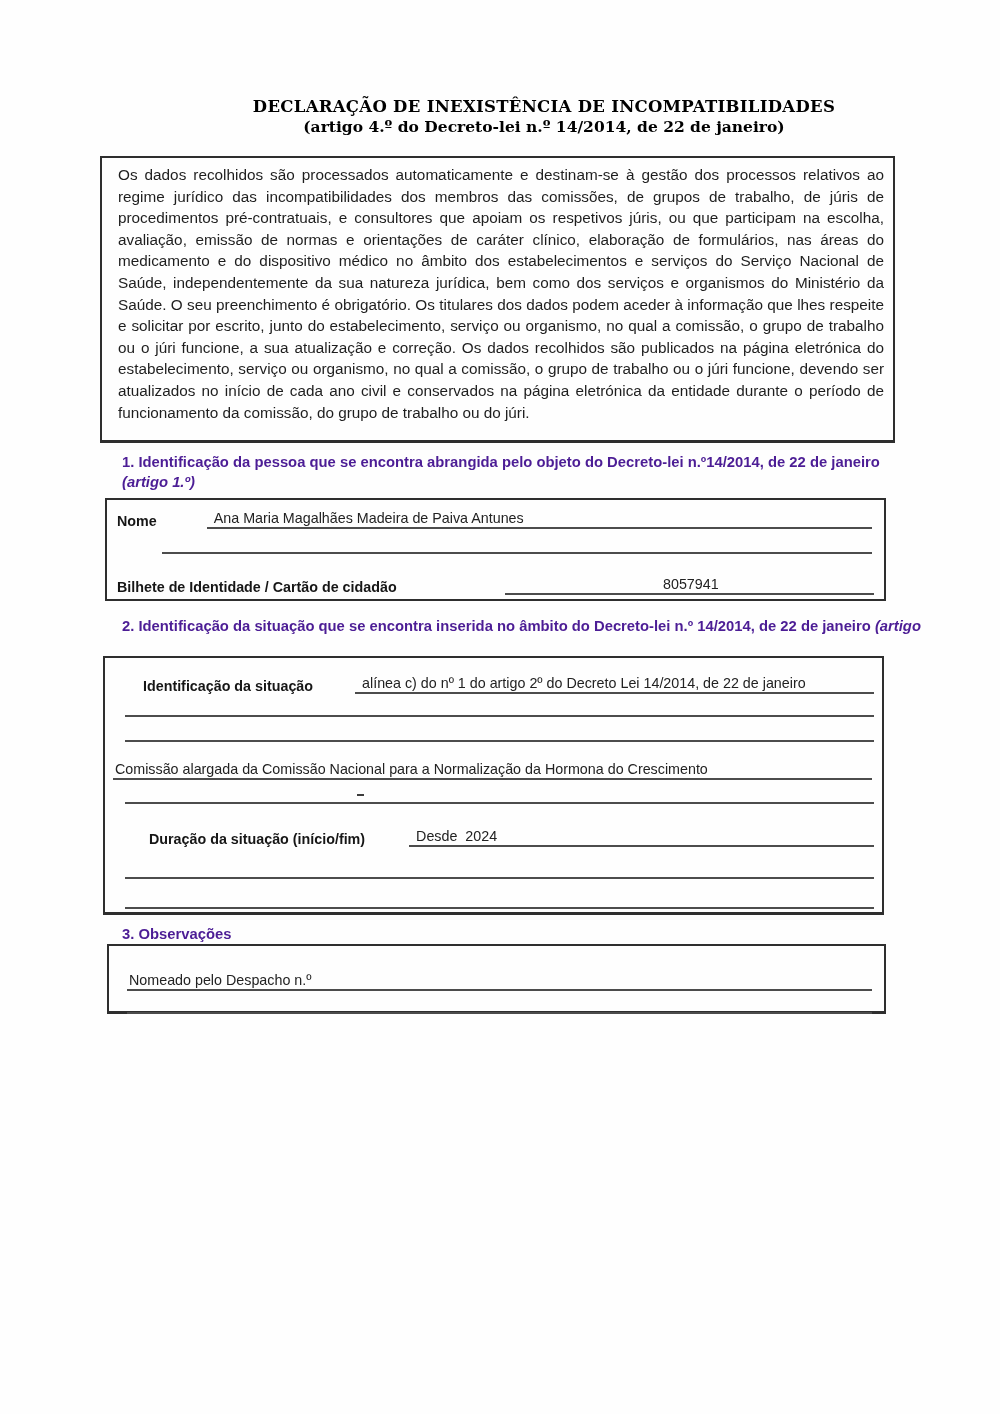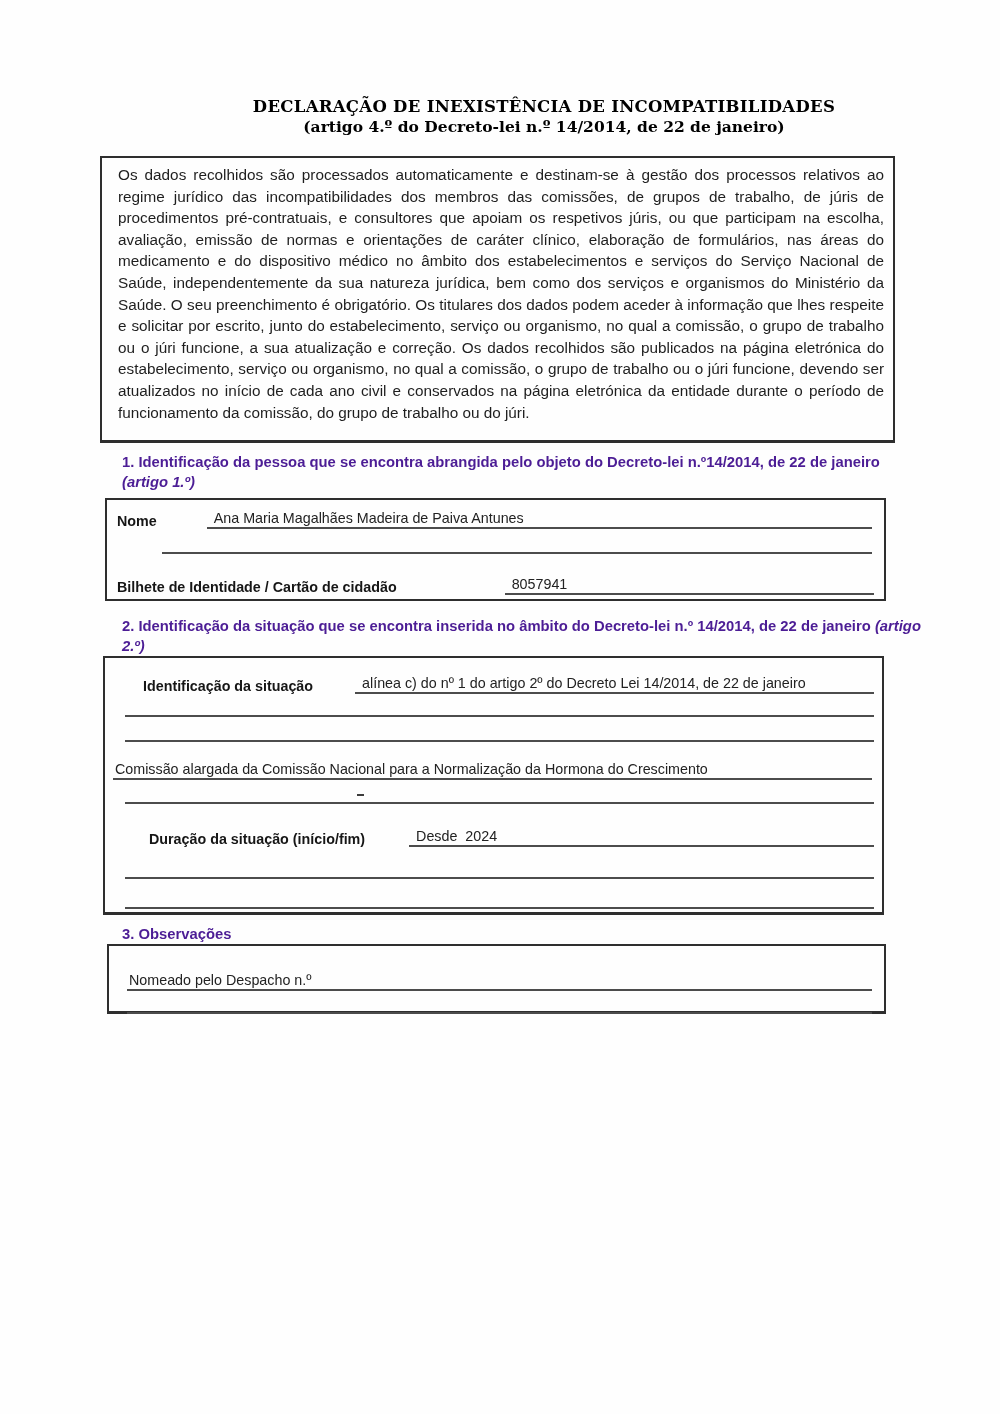--- a/index.html
+++ b/index.html
@@ -99,21 +99,21 @@
   }
   .val {
     flex: 1;
     border-bottom: 2px solid #4c4c4c;
     font-size: 14.3px;
     padding: 0 2px 1px 7px;
     white-space: pre-wrap;
     color: #222;
     margin-left: 36px;
   }
-  .val.right { text-align: left; padding-right: 4px; }
+  .val.right { text-align: center; padding-right: 4px; }
   .uline {
     border-bottom: 2px solid #4c4c4c;
     height: 4px;
     position: relative;
   }
   .uline-text {
     border-bottom: 2px solid #4c4c4c;
     font-size: 14.3px;
     padding: 0 2px 1px 2px;
     white-space: pre-wrap;
@@ -180,21 +180,20 @@
     </div>
     <div class="uline b1-blank"></div>
     <div class="row b1-row3">
       <span class="lbl">Bilhete de Identidade / Cartão de cidadão</span>
       <span class="val right">8057941</span>
     </div>
   </div>
 
   <div class="sec-heading" style="top:616px;">
     <div><span>2. Identificação da situação que se encontra inserida no âmbito do Decreto-lei n.º 14/2014, de 22 de janeiro</span> <span class="it">(artigo</span></div>
-    <div class="it">2.º)</div>
   </div>
 
   <div class="fbox box2">
     <div class="row b2-rowA">
       <span class="lbl">Identificação da situação</span>
       <span class="val">alínea c) do nº 1 do artigo 2º do Decreto Lei 14/2014, de 22 de janeiro</span>
     </div>
     <div class="uline b2-blankA1"></div>
     <div class="uline b2-blankA2"></div>
 

